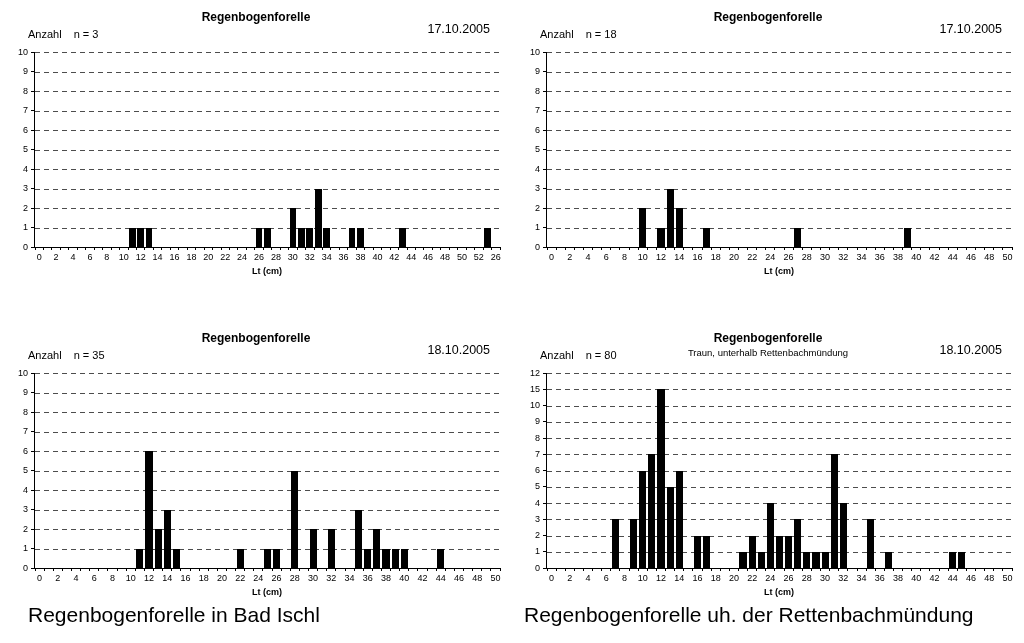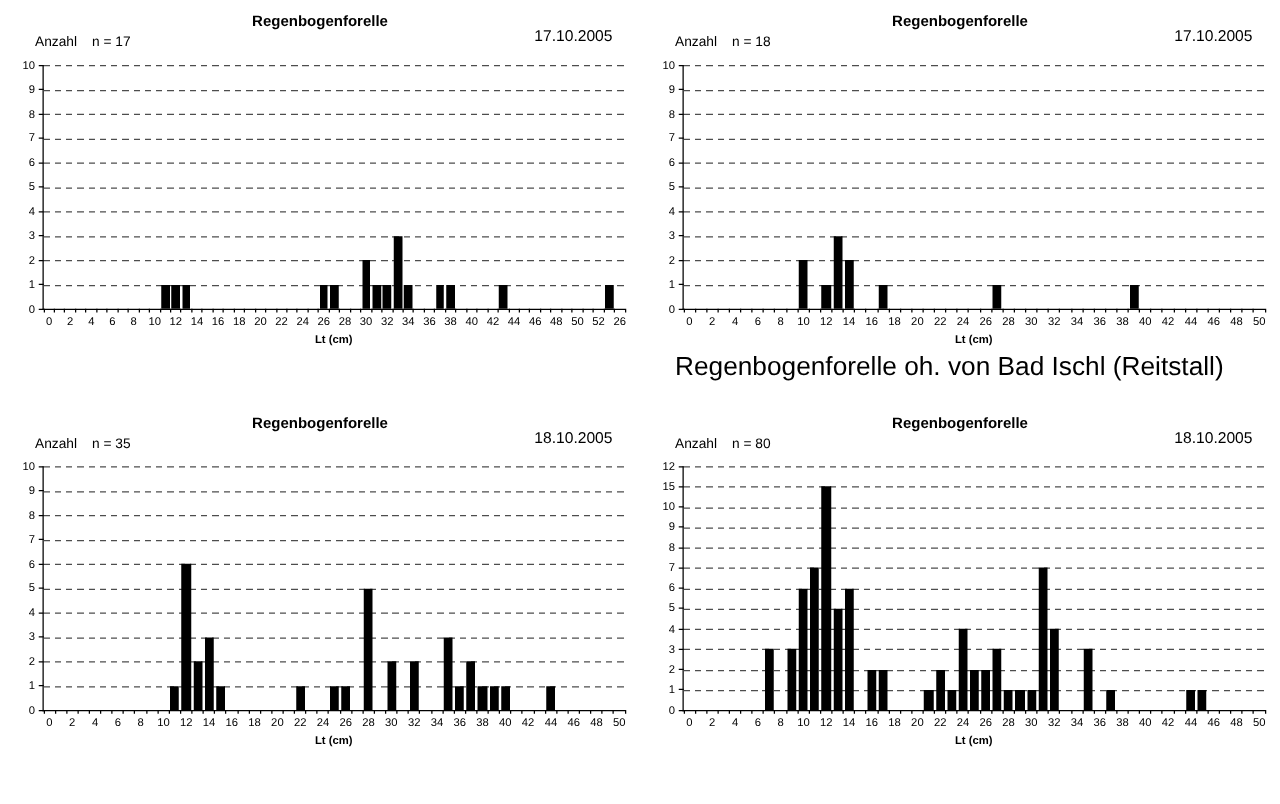--- a/index.html
+++ b/index.html
@@ -26,21 +26,21 @@
   .panel-4 .caption{left:12px;}
 </style>
 </head>
 <body>
 
 <div class="grid2x2">
 
   <div class="panel panel-1">
     <div class="hdr">
       <span class="nlabel">
-        <span>Anzahl</span><span class="nval">n = 17</span>
+        <span>Anzahl</span><span class="nval">n = 3</span>
       </span>
       <div class="ttl">Regenbogenforelle</div>
       <div class="date">17.10.2005</div>
     </div>
     <div class="plotwrap">
       <div class="plot">
           <div class="gl" style="bottom: 18.5px; background: repeating-linear-gradient(to right, rgb(77, 77, 77) 0px, rgb(77, 77, 77) 5px, transparent 5px, transparent 9px);"></div>
           <div class="gl" style="bottom: 38px; background: repeating-linear-gradient(to right, rgb(77, 77, 77) 0px, rgb(77, 77, 77) 5px, transparent 5px, transparent 9px);"></div>
           <div class="gl" style="bottom: 57.5px; background: repeating-linear-gradient(to right, rgb(77, 77, 77) 0px, rgb(77, 77, 77) 5px, transparent 5px, transparent 9px);"></div>
           <div class="gl" style="bottom: 77px; background: repeating-linear-gradient(to right, rgb(77, 77, 77) 0px, rgb(77, 77, 77) 5px, transparent 5px, transparent 9px);"></div>
@@ -298,21 +298,20 @@
           <div class="bar" style="left: 92.1794px; width: 7.11176px; height: 39px; background: rgb(0, 0, 0);"></div>
           <div class="bar" style="left: 110.415px; width: 7.11176px; height: 19.5px; background: rgb(0, 0, 0);"></div>
           <div class="bar" style="left: 119.532px; width: 7.11176px; height: 58.5px; background: rgb(0, 0, 0);"></div>
           <div class="bar" style="left: 128.65px; width: 7.11176px; height: 39px; background: rgb(0, 0, 0);"></div>
           <div class="bar" style="left: 156.003px; width: 7.11176px; height: 19.5px; background: rgb(0, 0, 0);"></div>
           <div class="bar" style="left: 247.179px; width: 7.11176px; height: 19.5px; background: rgb(0, 0, 0);"></div>
           <div class="bar" style="left: 356.591px; width: 7.11176px; height: 19.5px; background: rgb(0, 0, 0);"></div>
         </div>
     </div>
     <div class="xaxislabel">Lt (cm)</div>
-    <div class="caption">Regenbogenforelle oh. von Bad Ischl (Reitstall)</div>
   </div>
 
   <div class="panel panel-3">
     <div class="hdr">
       <span class="nlabel">
         <span>Anzahl</span><span class="nval">n = 35</span>
       </span>
       <div class="ttl">Regenbogenforelle</div>
       <div class="date">18.10.2005</div>
     </div>
@@ -442,28 +441,30 @@
           <div class="bar" style="left: 320.121px; width: 7.11176px; height: 58.5px; background: rgb(0, 0, 0);"></div>
           <div class="bar" style="left: 329.238px; width: 7.11176px; height: 19.5px; background: rgb(0, 0, 0);"></div>
           <div class="bar" style="left: 338.356px; width: 7.11176px; height: 39px; background: rgb(0, 0, 0);"></div>
           <div class="bar" style="left: 347.474px; width: 7.11176px; height: 19.5px; background: rgb(0, 0, 0);"></div>
           <div class="bar" style="left: 356.591px; width: 7.11176px; height: 19.5px; background: rgb(0, 0, 0);"></div>
           <div class="bar" style="left: 365.709px; width: 7.11176px; height: 19.5px; background: rgb(0, 0, 0);"></div>
           <div class="bar" style="left: 402.179px; width: 7.11176px; height: 19.5px; background: rgb(0, 0, 0);"></div>
         </div>
     </div>
     <div class="xaxislabel">Lt (cm)</div>
+    <div class="caption">Regenbogenforelle in Bad Ischl</div>
   </div>
 
   <div class="panel panel-4">
     <div class="hdr">
       <span class="nlabel">
         <span>Anzahl</span><span class="nval">n = 80</span>
       </span>
       <div class="ttl">Regenbogenforelle</div>
+      <div class="sub">Traun, unterhalb Rettenbachmündung</div>
       <div class="date">18.10.2005</div>
     </div>
     <div class="plotwrap">
       <div class="plot">
           <div class="gl" style="bottom: 15.25px; background: repeating-linear-gradient(to right, rgb(77, 77, 77) 0px, rgb(77, 77, 77) 5px, transparent 5px, transparent 9px);"></div>
           <div class="gl" style="bottom: 31.5px; background: repeating-linear-gradient(to right, rgb(77, 77, 77) 0px, rgb(77, 77, 77) 5px, transparent 5px, transparent 9px);"></div>
           <div class="gl" style="bottom: 47.75px; background: repeating-linear-gradient(to right, rgb(77, 77, 77) 0px, rgb(77, 77, 77) 5px, transparent 5px, transparent 9px);"></div>
           <div class="gl" style="bottom: 64px; background: repeating-linear-gradient(to right, rgb(77, 77, 77) 0px, rgb(77, 77, 77) 5px, transparent 5px, transparent 9px);"></div>
           <div class="gl" style="bottom: 80.25px; background: repeating-linear-gradient(to right, rgb(77, 77, 77) 0px, rgb(77, 77, 77) 5px, transparent 5px, transparent 9px);"></div>
           <div class="gl" style="bottom: 96.5px; background: repeating-linear-gradient(to right, rgb(77, 77, 77) 0px, rgb(77, 77, 77) 5px, transparent 5px, transparent 9px);"></div>
@@ -598,15 +599,16 @@
           <div class="bar" style="left: 274.532px; width: 7.11176px; height: 16.25px; background: rgb(0, 0, 0);"></div>
           <div class="bar" style="left: 283.65px; width: 7.11176px; height: 113.75px; background: rgb(0, 0, 0);"></div>
           <div class="bar" style="left: 292.768px; width: 7.11176px; height: 65px; background: rgb(0, 0, 0);"></div>
           <div class="bar" style="left: 320.121px; width: 7.11176px; height: 48.75px; background: rgb(0, 0, 0);"></div>
           <div class="bar" style="left: 338.356px; width: 7.11176px; height: 16.25px; background: rgb(0, 0, 0);"></div>
           <div class="bar" style="left: 402.179px; width: 7.11176px; height: 16.25px; background: rgb(0, 0, 0);"></div>
           <div class="bar" style="left: 411.297px; width: 7.11176px; height: 16.25px; background: rgb(0, 0, 0);"></div>
         </div>
     </div>
     <div class="xaxislabel">Lt (cm)</div>
+    <div class="caption">Regenbogenforelle uh. der Rettenbachmündung</div>
   </div>
 
 </div>
 
 </body></html>

